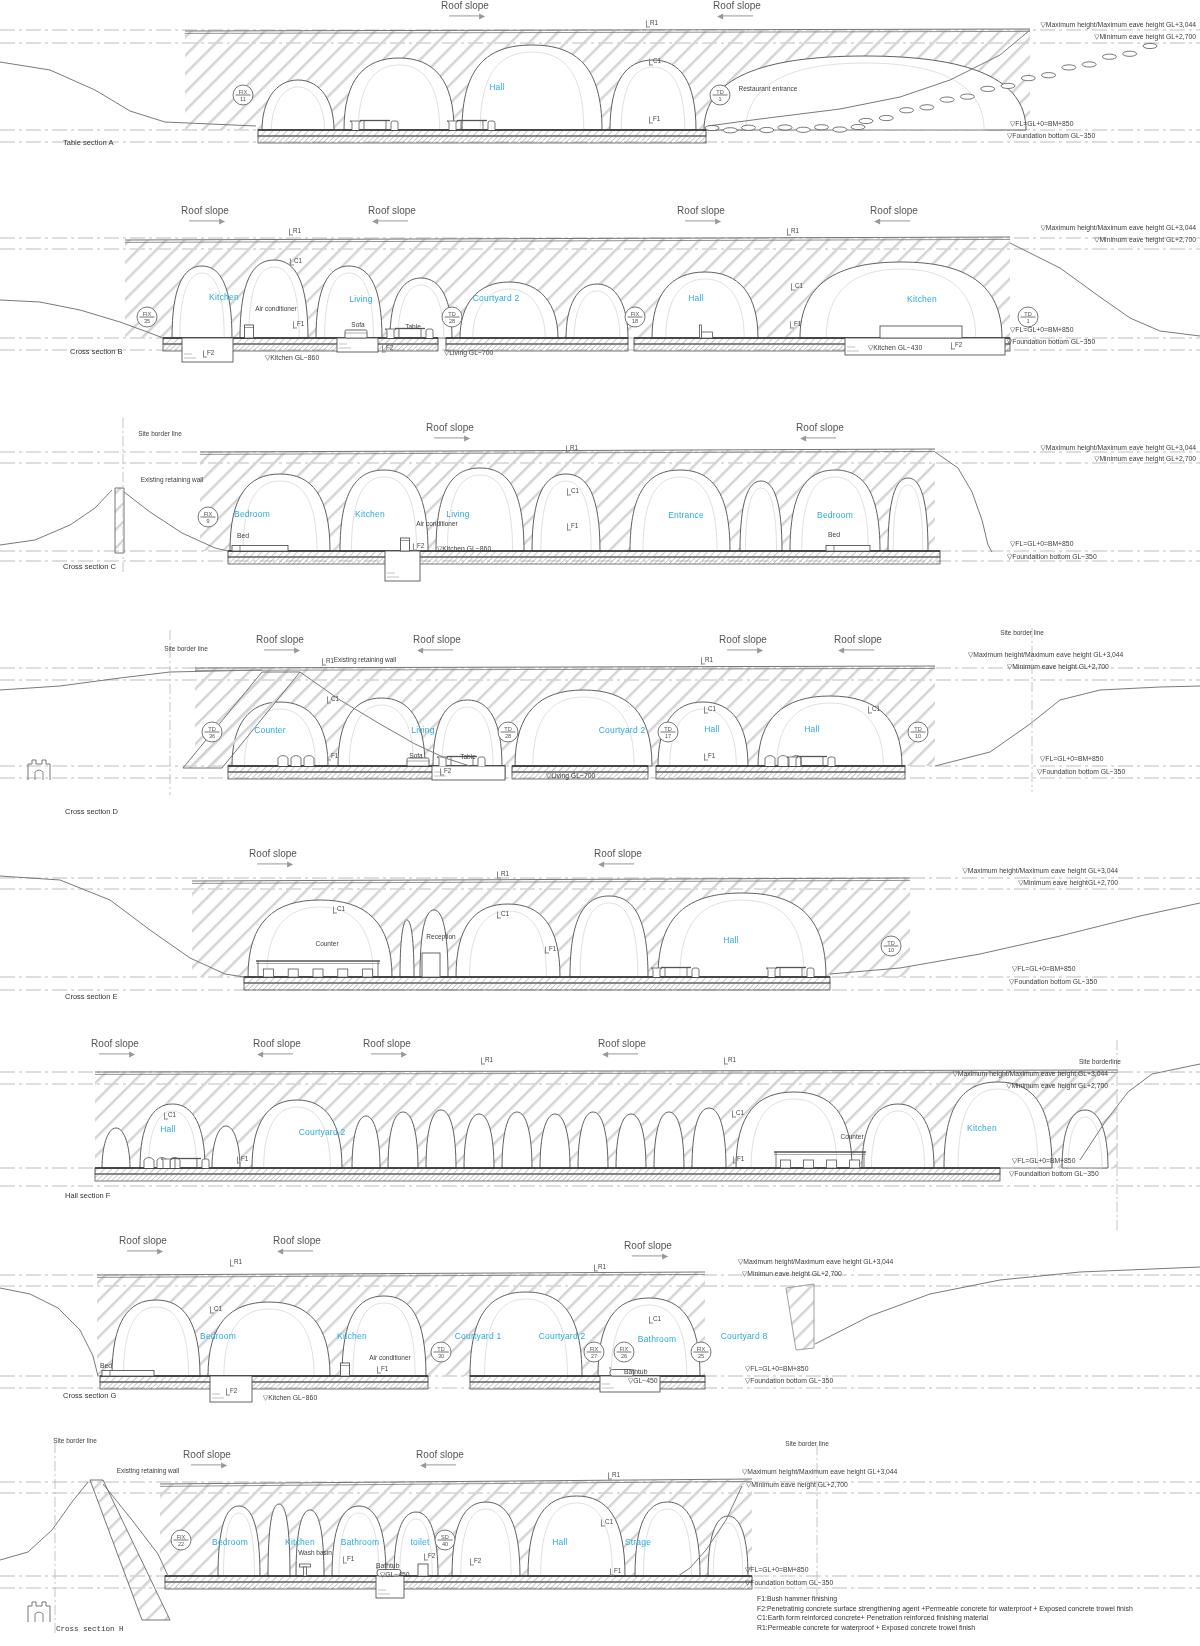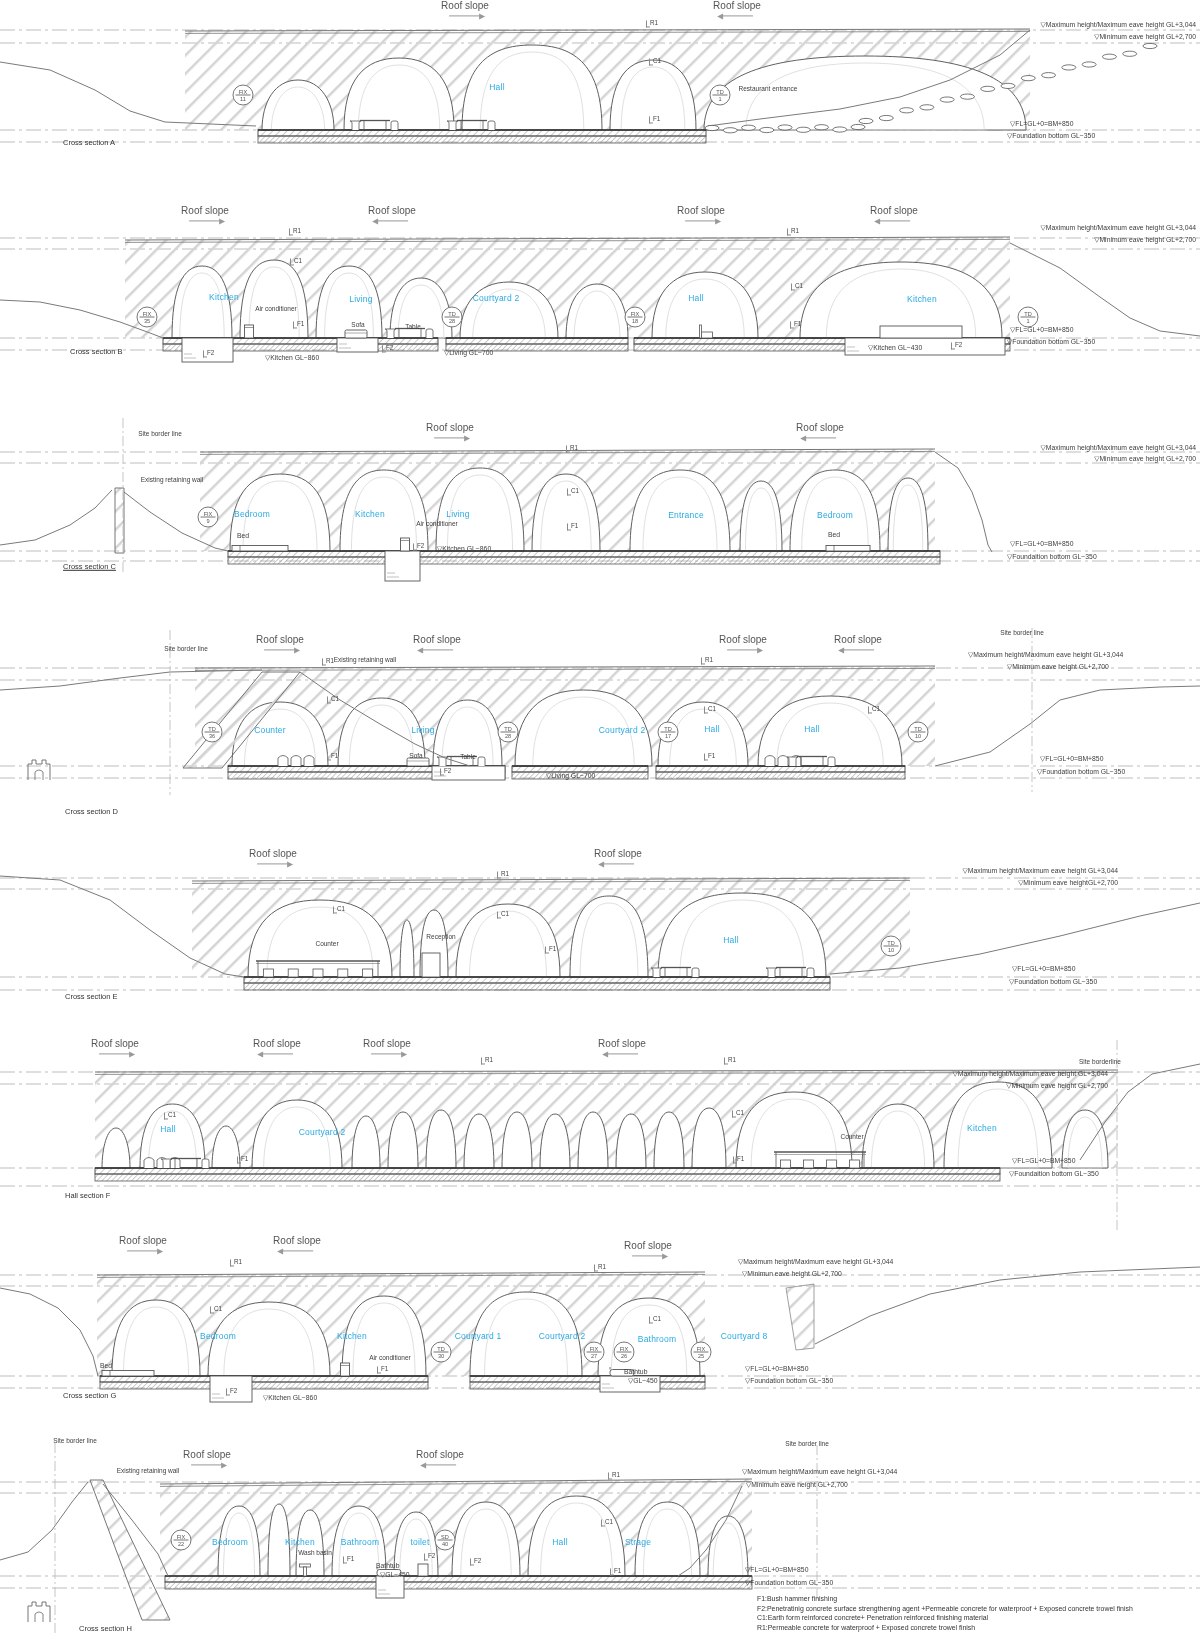--- a/index.html
+++ b/index.html
@@ -458,21 +458,21 @@
       <div class="lb circ" style="left: 720px; top: 95px;">
         <span class="ca">TD</span>
         <span class="cb">1</span>
       </div>
       <div class="lb ann" style="left: 768px; top: 89px;">Restaurant entrance</div>
       <div class="lb room" style="left: 497px; top: 88px;">Hall</div>
       <div class="lb annr" style="left: 1196px; top: 25px;">▽Maximum height/Maximum eave height GL+3,044</div>
       <div class="lb annr" style="left: 1196px; top: 37px;">▽Minimum eave height GL+2,700</div>
       <div class="lb annl" style="left: 1010px; top: 124px;">▽FL=GL+0=BM+850</div>
       <div class="lb annl" style="left: 1007px; top: 136px;">▽Foundation bottom GL−350</div>
-      <div class="lb sec" style="left: 63px; top: 143px;">Cross section A</div>
+      <div class="lb sec" style="left: 63px; top: 143px;">Table section A</div>
       <div class="lb slope r" style="left: 205px; top: 215px;"><span>Roof slope</span><span class="ar"></span></div>
       <div class="lb slope l" style="left: 392px; top: 215px;"><span>Roof slope</span><span class="ar"></span></div>
       <div class="lb slope r" style="left: 701px; top: 215px;"><span>Roof slope</span><span class="ar"></span></div>
       <div class="lb slope l" style="left: 894px; top: 215px;"><span>Roof slope</span><span class="ar"></span></div>
       <div class="lb mk" style="left: 289px; top: 231px;">R1</div>
       <div class="lb mk" style="left: 787px; top: 231px;">R1</div>
       <div class="lb mk" style="left: 290px; top: 261px;">C1</div>
       <div class="lb mk" style="left: 791px; top: 286px;">C1</div>
       <div class="lb circ" style="left: 147px; top: 317px;">
         <span class="ca">FIX</span>
@@ -529,21 +529,21 @@
       <div class="lb room" style="left: 835px; top: 516px;">Bedroom</div>
       <div class="lb ann" style="left: 437px; top: 524px;">Air conditioner</div>
       <div class="lb annl" style="left: 237px; top: 536px;">Bed</div>
       <div class="lb annl" style="left: 828px; top: 535px;">Bed</div>
       <div class="lb mk" style="left: 413px; top: 546px;">F2</div>
       <div class="lb annl" style="left: 437px; top: 549px;">▽Kitchen GL−860</div>
       <div class="lb annr" style="left: 1196px; top: 448px;">▽Maximum height/Maximum eave height GL+3,044</div>
       <div class="lb annr" style="left: 1196px; top: 459px;">▽Minimum eave height GL+2,700</div>
       <div class="lb annl" style="left: 1010px; top: 544px;">▽FL=GL+0=BM+850</div>
       <div class="lb annl" style="left: 1007px; top: 557px;">▽Foundaition bottom GL−350</div>
-      <div class="lb sec" style="left: 63px; top: 567px; text-decoration: underline;">Cross section C</div>
+      <div class="lb sec" style="left: 63px; top: 567px;">Cross section C</div>
       <div class="lb ann" style="left: 186px; top: 649px;">Site border line</div>
       <div class="lb ann" style="left: 365px; top: 660px;">Existing retaining wall</div>
       <div class="lb slope r" style="left: 280px; top: 644px;"><span>Roof slope</span><span class="ar"></span></div>
       <div class="lb slope l" style="left: 437px; top: 644px;"><span>Roof slope</span><span class="ar"></span></div>
       <div class="lb slope r" style="left: 743px; top: 644px;"><span>Roof slope</span><span class="ar"></span></div>
       <div class="lb slope l" style="left: 858px; top: 644px;"><span>Roof slope</span><span class="ar"></span></div>
       <div class="lb mk" style="left: 322px; top: 661px;">R1</div>
       <div class="lb mk" style="left: 701px; top: 660px;">R1</div>
       <div class="lb mk" style="left: 327px; top: 699px;">C1</div>
       <div class="lb mk" style="left: 704px; top: 709px;">C1</div>
@@ -685,19 +685,19 @@
       <div class="lb mk" style="left: 610px; top: 1571px;">F1</div>
       <div class="lb mk" style="left: 424px; top: 1556px;">F2</div>
       <div class="lb mk" style="left: 470px; top: 1561px;">F2</div>
       <div class="lb annl" style="left: 376px; top: 1566px;">Bathtub</div>
       <div class="lb annl" style="left: 380px; top: 1575px;">▽GL−450</div>
       <div class="lb annl" style="left: 742px; top: 1472px;">▽Maximum height/Maximum eave height GL+3,044</div>
       <div class="lb annl" style="left: 746px; top: 1485px;">▽Minimum eave height GL+2,700</div>
       <div class="lb annl" style="left: 745px; top: 1570px;">▽FL=GL+0=BM+850</div>
       <div class="lb annl" style="left: 745px; top: 1583px;">▽Foundation bottom GL−350</div>
       <div class="lb ann" style="left: 807px; top: 1444px;">Site border line</div>
-      <div class="lb sec" style="left: 79px; top: 1629px;">Cross section H</div>
+      <div class="lb sec" style="left: 56px; top: 1629px; font-family: Liberation Mono, monospace;">Cross section H</div>
       <div class="lb lgd" style="left: 757px; top: 1599px;">F1:Bush hammer finishing</div>
       <div class="lb lgd" style="left: 757px; top: 1608.6px;">F2:Penetratinig concrete surface strengthening agent +Permeable concrete for waterproof + Exposed concrete trowel finish</div>
       <div class="lb lgd" style="left: 757px; top: 1618.2px;">C1:Earth form reinforced concrete+ Penetration reinforced finishing material</div>
       <div class="lb lgd" style="left: 757px; top: 1627.8px;">R1:Permeable concrete for waterproof + Exposed concrete trowel finish</div>
     </div>
 </div>
 
 </body></html>

